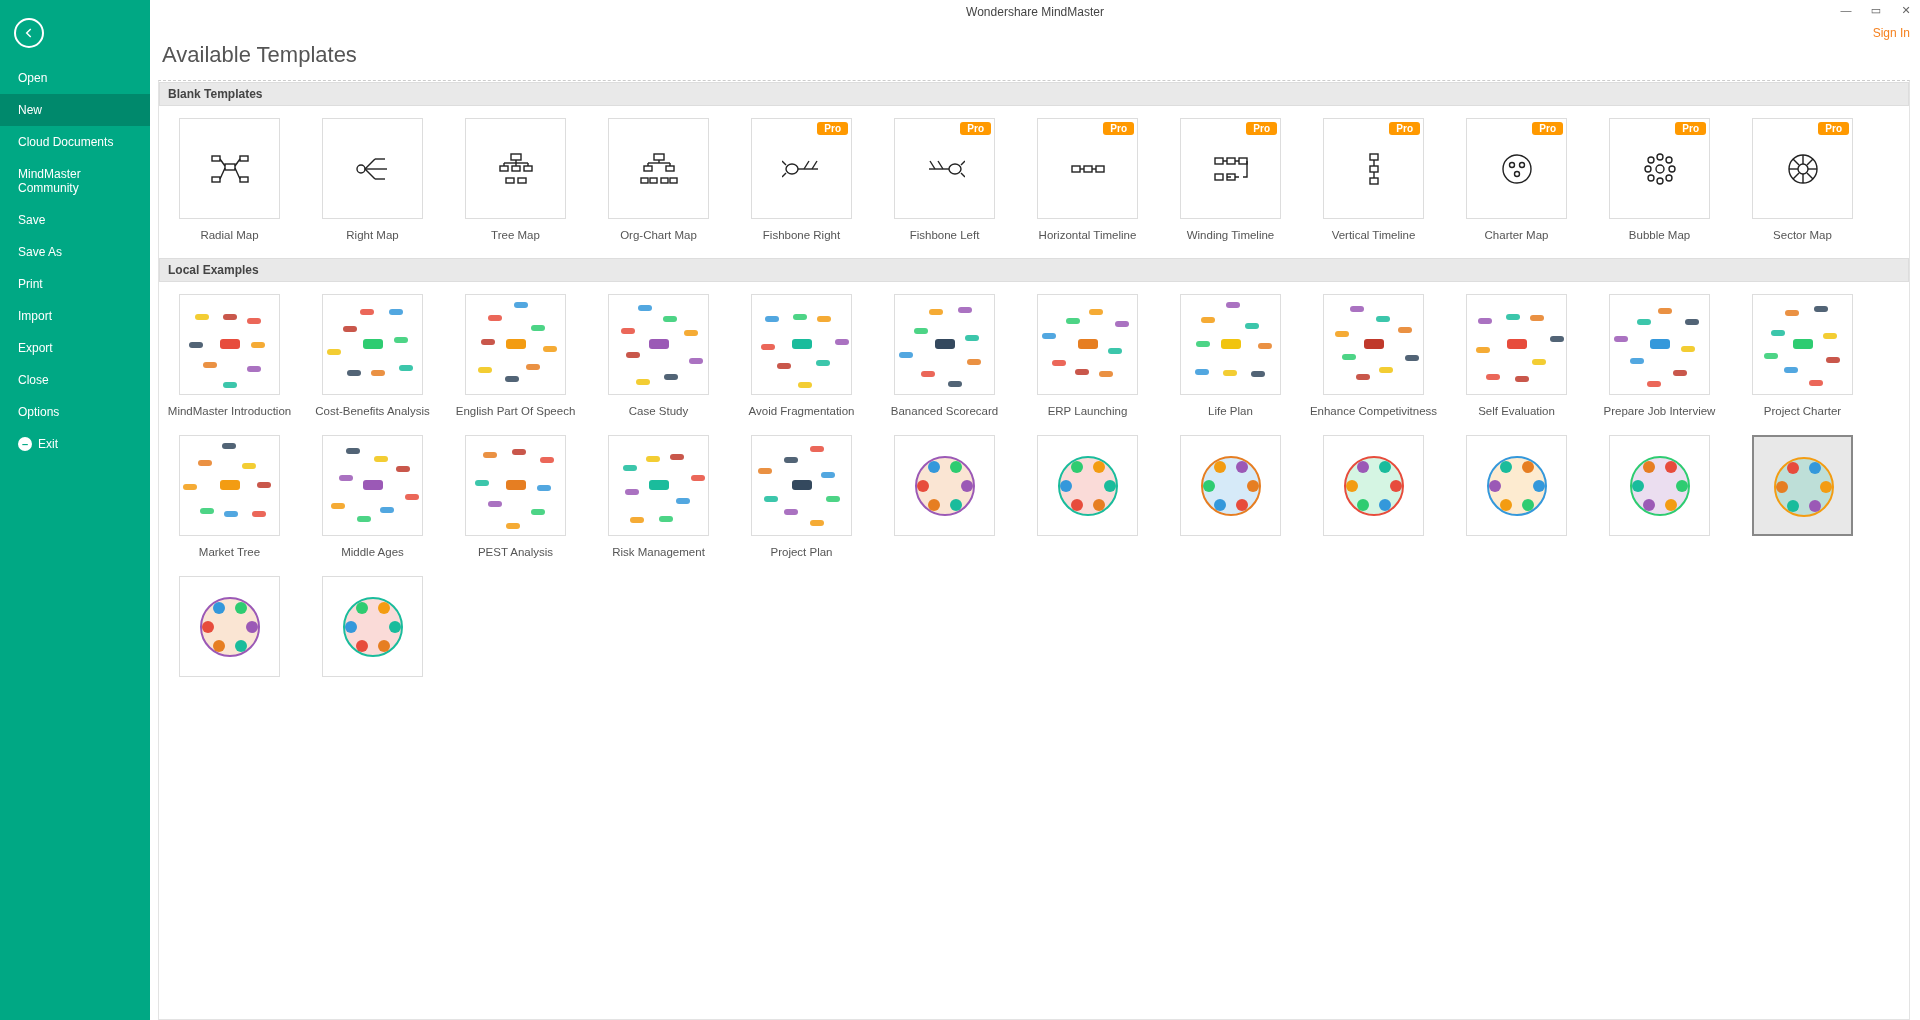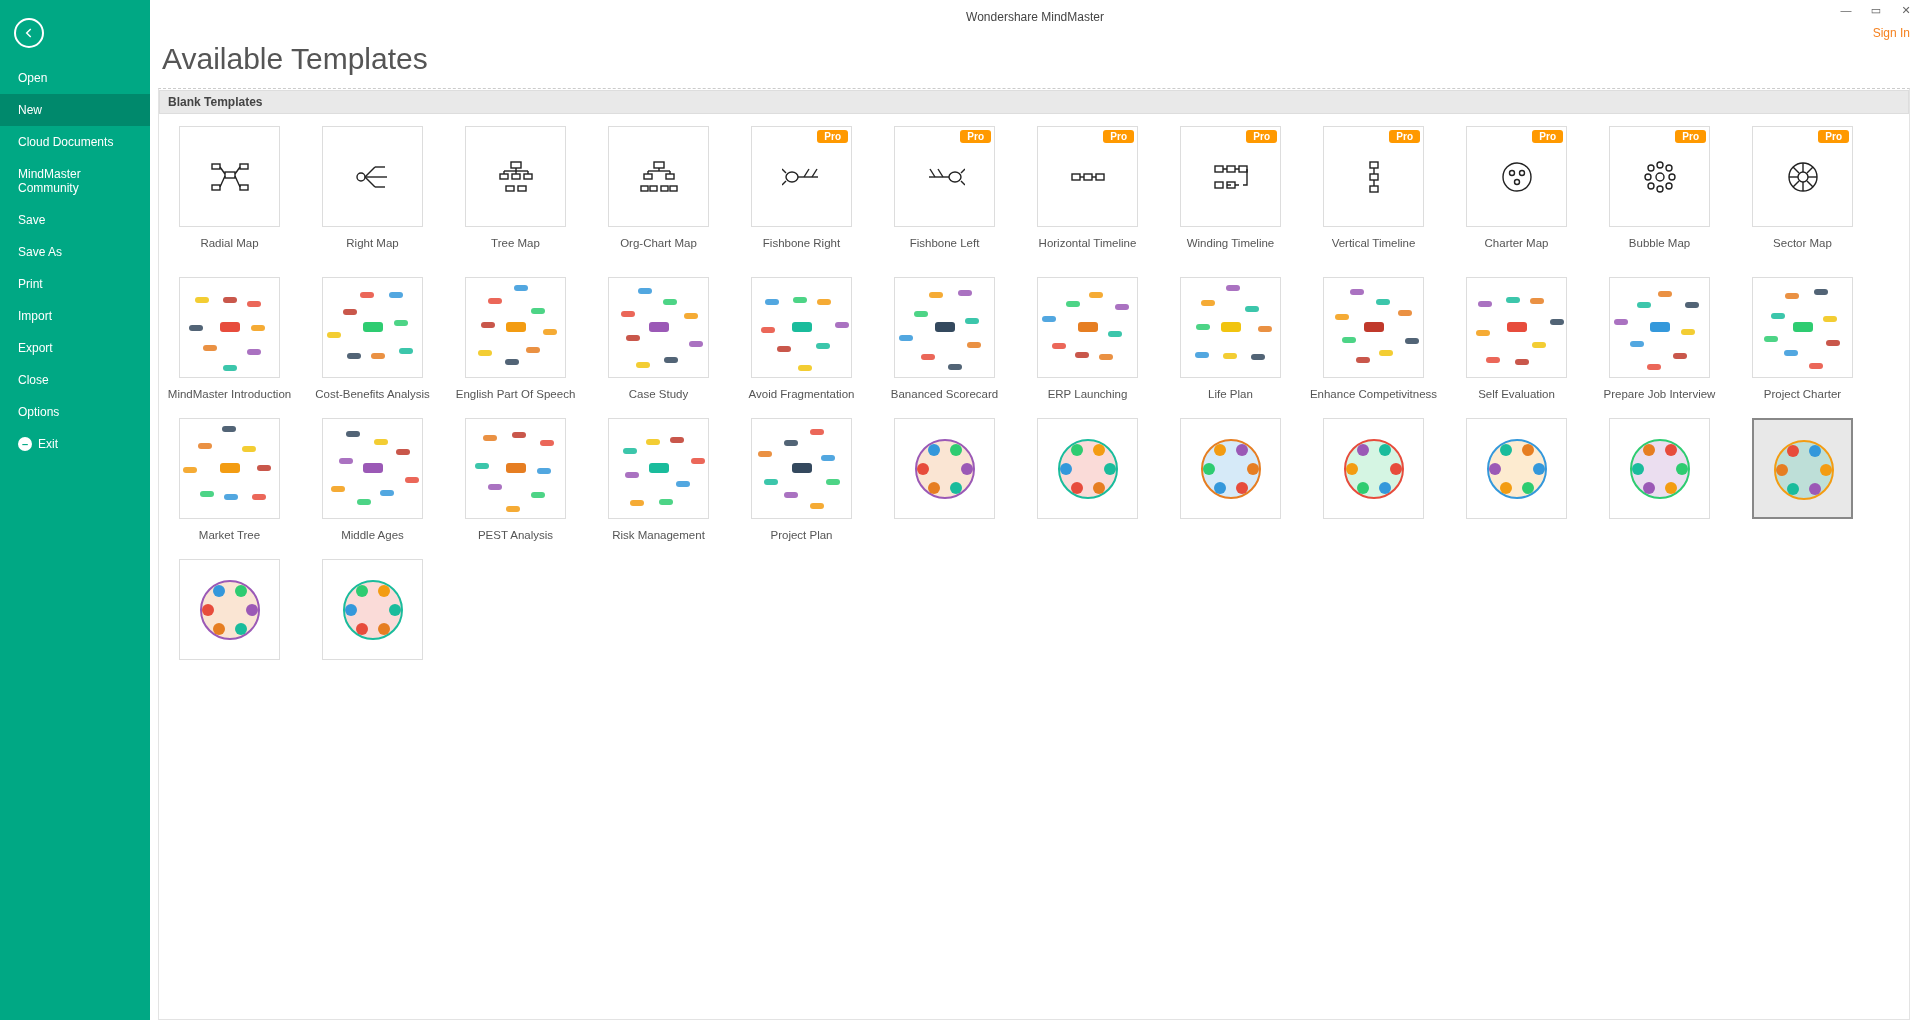--- a/index.html
+++ b/index.html
@@ -5,26 +5,26 @@
 * { margin: 0; padding: 0; box-sizing: border-box; }
 body { font-family: "Segoe UI", Arial, sans-serif; font-size: 12px; color: #333; background: #fff; overflow: hidden; }
 .app { display: flex; height: 1020px; width: 1920px; }
 .sidebar { width: 150px; background: #00a884; color: #fff; display: flex; flex-direction: column; padding-top: 10px; }
 .back-btn { width: 30px; height: 30px; border: 2px solid #fff; border-radius: 50%; margin: 8px 0 14px 14px; display: flex; align-items: center; justify-content: center; cursor: pointer; }
 .nav-item { padding: 9px 18px; cursor: pointer; font-size: 12px; }
 .nav-item.active { background: rgba(0,0,0,0.18); }
 .nav-exit { display: flex; align-items: center; gap: 6px; padding: 9px 18px; cursor: pointer; }
 .exit-icon { width: 14px; height: 14px; background: #fff; border-radius: 50%; display:flex; align-items:center; justify-content:center; color:#00a884; font-weight:bold; font-size:11px; line-height:1; }
 .main { flex: 1; display: flex; flex-direction: column; position: relative; }
-.titlebar { height: 24px; display:flex; align-items:flex-end; justify-content:center; position:relative; }
+.titlebar { height: 24px; display:flex; align-items:center; justify-content:center; position:relative; }
 .title-text { font-size: 12px; color:#444; }
 .win-controls { position:absolute; right:6px; top:2px; display:flex; gap:14px; }
 .win-btn { width:16px; height:16px; display:flex; align-items:center; justify-content:center; cursor:pointer; color:#666; font-size:11px; }
 .signin { position:absolute; right:10px; top:26px; color:#f58220; font-size:12px; cursor:pointer; }
-.page-title { font-size: 30px; color:#555; padding: 18px 0 12px 12px; font-weight:400; }
+.page-title { font-size: 22px; color:#555; padding: 18px 0 12px 12px; font-weight:400; }
 .content { flex:1; margin: 0 10px 0 8px; border:1px solid #e3e3e3; border-top:1px dashed #ccc; overflow:hidden; position:relative; }
 .scroll-area { position:absolute; inset:0; overflow-y:scroll; }
 .scroll-area::-webkit-scrollbar { width:16px; }
 .scroll-area::-webkit-scrollbar-track { background:#f1f1f1; }
 .scroll-area::-webkit-scrollbar-thumb { background:#c1c1c1; }
 .section-header { background:#e9e9e9; border:1px solid #ddd; padding:4px 8px; font-weight:bold; color:#444; font-size:12px; margin-top:1px; }
 .grid { display:flex; flex-wrap:wrap; gap:18px 42px; padding:12px 20px 16px 20px; }
 .tpl { width:101px; display:flex; flex-direction:column; align-items:center; cursor:pointer; }
 .tpl-card { width:101px; height:101px; border:1px solid #ddd; background:#fff; position:relative; display:flex; align-items:center; justify-content:center; margin-bottom:10px; }
 .tpl-card.selected { border:2px solid #888; background:#e8e8e8; }
@@ -254,20 +254,21 @@
                   <line x1="10" y1="7" x2="16" y2="13"></line>
                   <line x1="30" y1="7" x2="24" y2="13"></line>
                   <line x1="10" y1="27" x2="16" y2="21"></line>
                   <line x1="30" y1="27" x2="24" y2="21"></line>
                 </svg>
                 <div class="pro-badge">Pro</div>
               </div>
               <div class="tpl-label">Sector Map</div>
             </div>
           </div>
+        <div class="section-header">Local Examples</div>
         <div class="grid" id="local-grid">
             <div class="tpl">
               <div class="example-thumb">
                 <div class="mini" style="left: 40px; top: 44px; width: 20px; height: 10px; background: rgb(231, 76, 60);"></div>
                 <div class="mini" style="left: 71px; top: 47px; width: 14px; height: 6px; background: rgb(243, 156, 18); opacity: 0.85;"></div>
                 <div class="mini" style="left: 67.0416px; top: 71.0416px; width: 14px; height: 6px; background: rgb(155, 89, 182); opacity: 0.85;"></div>
                 <div class="mini" style="left: 43px; top: 87px; width: 14px; height: 6px; background: rgb(26, 188, 156); opacity: 0.85;"></div>
                 <div class="mini" style="left: 23.201px; top: 66.799px; width: 14px; height: 6px; background: rgb(230, 126, 34); opacity: 0.85;"></div>
                 <div class="mini" style="left: 9px; top: 47px; width: 14px; height: 6px; background: rgb(52, 73, 94); opacity: 0.85;"></div>
                 <div class="mini" style="left: 14.7157px; top: 18.7157px; width: 14px; height: 6px; background: rgb(241, 196, 15); opacity: 0.85;"></div>

